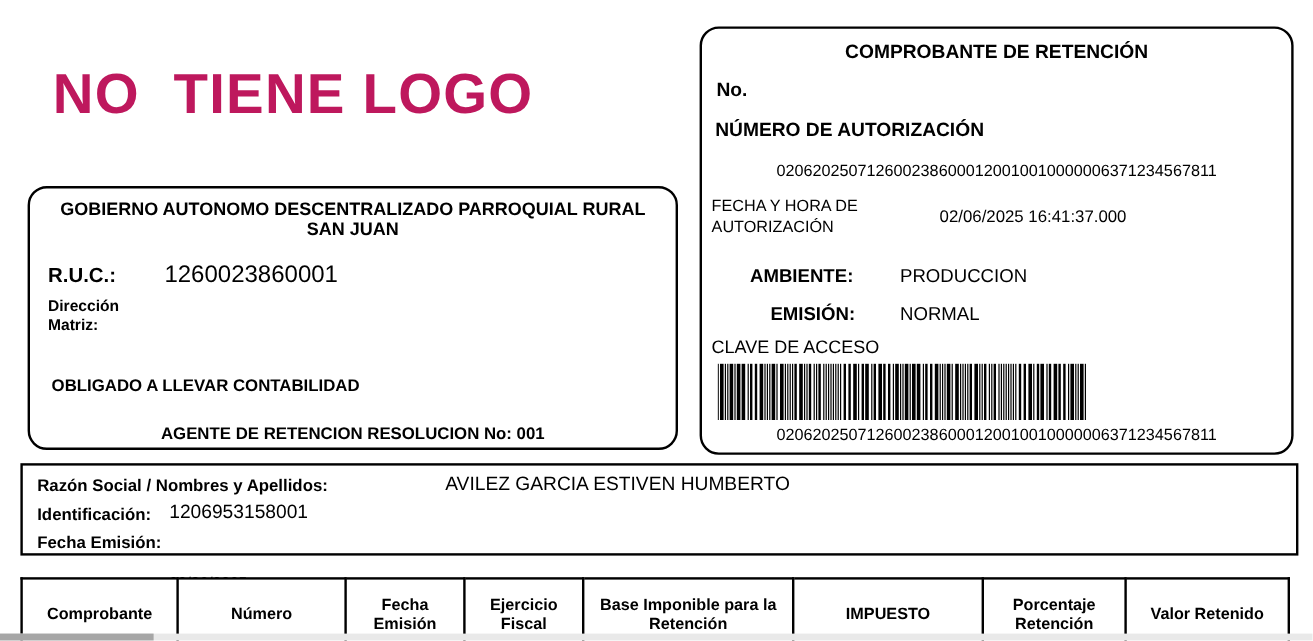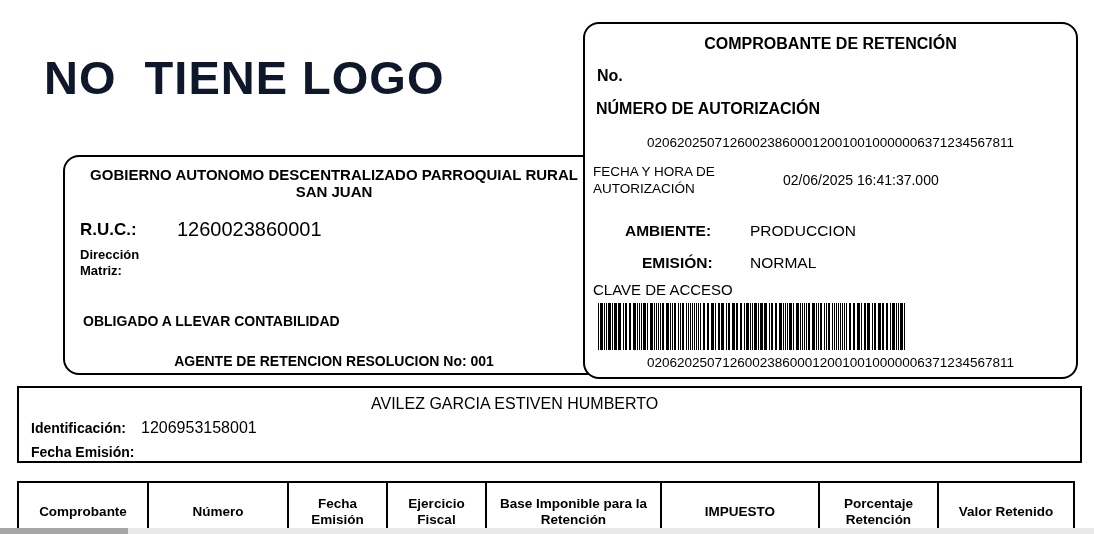--- a/index.html
+++ b/index.html
@@ -20,21 +20,21 @@
     font-size:47px;font-weight:bold;
     letter-spacing:1px;
     white-space:pre;
   }
 
   
   .rbox{border:2px solid #000;border-radius:16px;background:#fff;}
   .sqbox{border:2px solid #000;background:#fff;}
 
   
-  .emitter{left:23px;top:155px;width:538px;height:216px;margin-left:40px;}
+  .emitter{left:23px;top:155px;width:538px;height:216px;}
   .em-title{top:9px;left:16px;right:16px;text-align:center;font-size:15px;font-weight:bold;line-height:17px;}
   .em-ruc-label{top:63px;left:15px;font-size:17px;font-weight:bold;text-align:right;}
   .em-ruc-value{top:61px;left:112px;font-size:20px;}
   .em-dir-label{top:90px;left:15px;width:85px;font-size:13px;font-weight:bold;line-height:16px;}
   .em-dir-value{top:93px;left:112px;font-size:12.5px;}
   .em-obligado{top:156px;left:18px;font-size:14px;font-weight:bold;}
   .em-agente{top:196px;font-size:14px;font-weight:bold;}
 
   
   .receipt{left:583px;top:22px;width:491px;height:353px;}
@@ -76,21 +76,21 @@
 
   
   .scrollbar{left:0;bottom:0;width:1094px;height:6px;background:#e9e9e9;}
   .scrollbar-thumb{position:absolute;left:0;top:0;width:128px;height:6px;background:#a6a6a6;}
 </style>
 </head>
 <body>
 
 <div class="page">
 
-  <div class="abs logo-text" style="color: #0f172a;">NO  TIENE LOGO</div>
+  <div class="abs logo-text" style="color: #be185d;">NO  TIENE LOGO</div>
 
   <div class="abs rbox emitter">
     <div class="abs em-title">GOBIERNO AUTONOMO DESCENTRALIZADO PARROQUIAL RURAL SAN JUAN</div>
     <div class="abs em-ruc-label">R.U.C.:</div>
     <div class="abs em-ruc-value">1260023860001</div>
     <div class="abs em-dir-label">Dirección Matriz:</div>
     <div class="abs em-obligado">OBLIGADO A LLEVAR CONTABILIDAD</div>
     <div class="abs em-agente center">AGENTE DE RETENCION RESOLUCION No: 001</div>
   </div>
 
@@ -209,20 +209,21 @@
         <i style="width:3px;margin-right:1px"></i>
         <i style="width:1px;margin-right:1px"></i>
         <i style="width:1px;margin-right:1px"></i>
         <i style="width:3px;margin-right:1px"></i>
         <i style="width:1px;margin-right:1px"></i>
       </div>
     <div class="abs barcode-num center">0206202507126002386000120010010000006371234567811</div>
   </div>
 
   <div class="abs sqbox customer">
+    <div class="abs c-name-label">Razón Social / Nombres y Apellidos:</div>
     <div class="abs c-name-value">AVILEZ GARCIA ESTIVEN HUMBERTO</div>
     <div class="abs c-id-label">Identificación:</div>
     <div class="abs c-id-value">1206953158001</div>
     <div class="abs c-date-label">Fecha Emisión:</div>
     <div class="abs c-date-value">02/06/2025</div>
   </div>
 
   <div class="abs table-wrap">
     <table class="ret">
       <colgroup>

